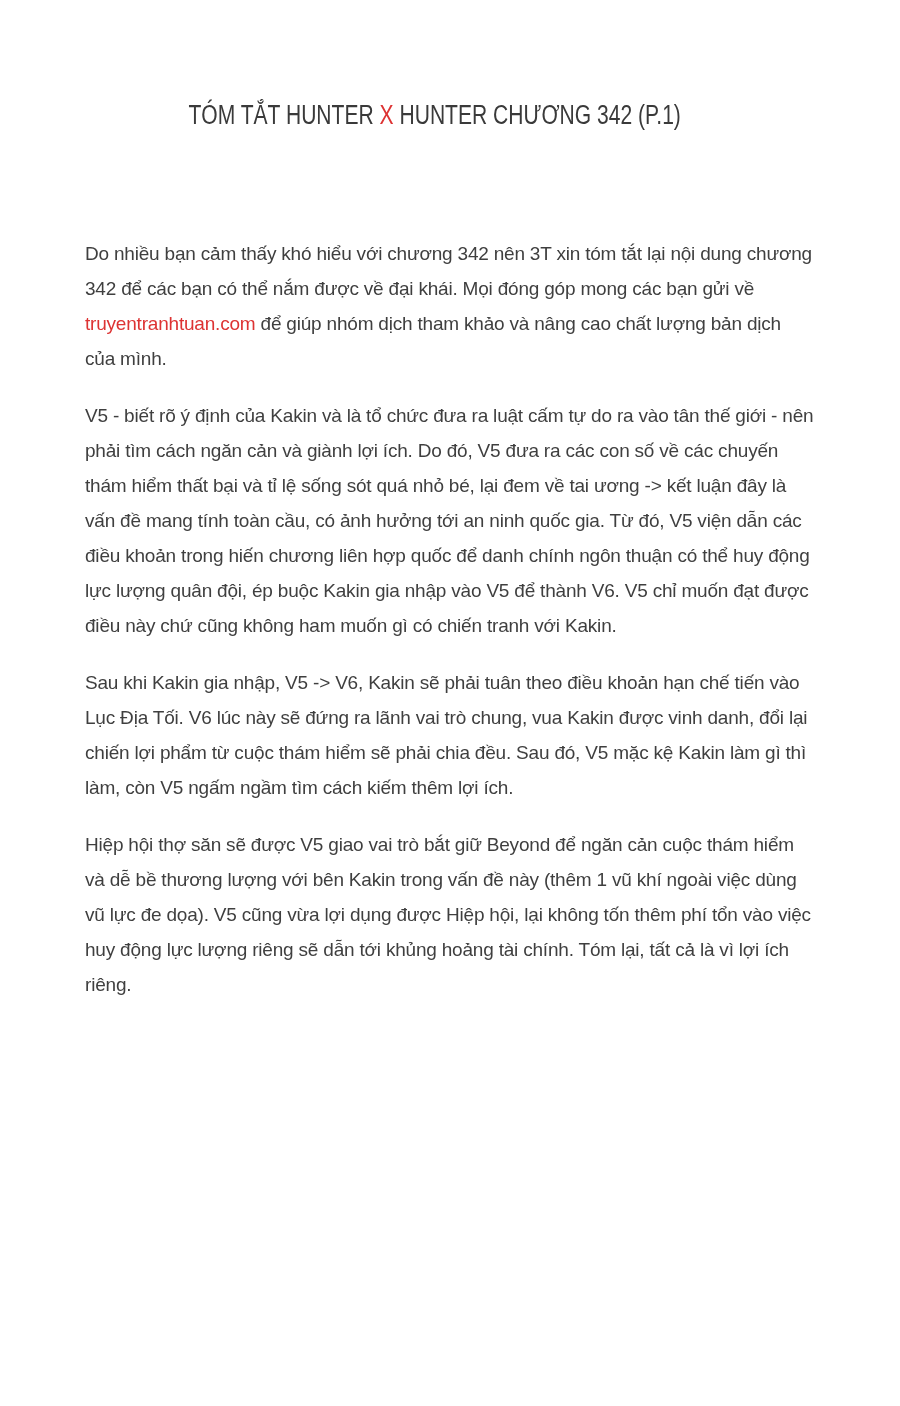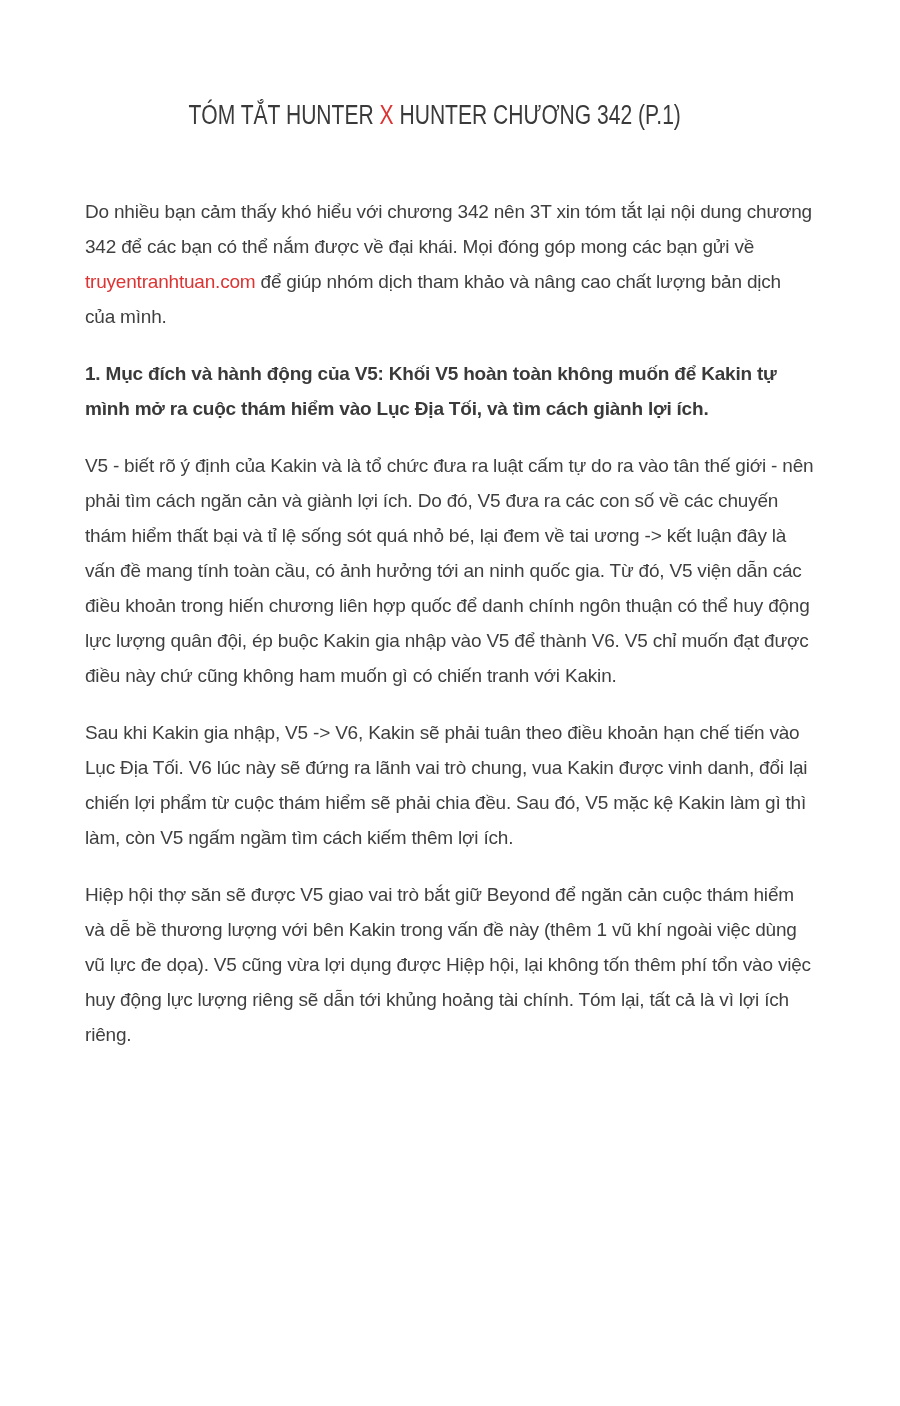--- a/index.html
+++ b/index.html
@@ -28,21 +28,21 @@
     display: inline-block;
     transform: scaleX(0.78);
     transform-origin: center;
     letter-spacing: 0px;
   }
   .post-title .accent {
     color: #dd3333;
   }
   .post-body {
     width: 730px;
-    margin: 61px auto 0 auto;
+    margin: 103px auto 0 auto;
     font-size: 19px;
     line-height: 35px;
     letter-spacing: -0.2px;
     color: #3f3f3f;
     text-align: left;
   }
   .post-body p {
     margin: 0 0 22px 0;
   }
   .post-body p.bold {
@@ -59,19 +59,18 @@
 <body>
 
 <div class="page">
 
   <h1 class="post-title">
     <span class="title-inner"><span>TÓM TẮT HUNTER </span><span class="accent">X</span><span> HUNTER CHƯƠNG 342 (P.1)</span></span>
   </h1>
 
   <article class="post-body" id="post-body">
       <p class="para"><span>Do nhiều bạn cảm thấy khó hiểu với chương 342 nên 3T xin tóm tắt lại nội dung chương 342 để các bạn có thể nắm được về đại khái. Mọi đóng góp mong các bạn gửi về </span><a class="inline-link" href="#">truyentranhtuan.com</a><span> để giúp nhóm dịch tham khảo và nâng cao chất lượng bản dịch của mình.</span></p>
-      <p class="para bold"><span>1. Mục đích và hành động của V5: Khối V5 hoàn toàn không muốn để Kakin tự mình mở ra cuộc thám hiểm vào Lục Địa Tối, và tìm cách giành lợi ích.</span></p>
       <p class="para"><span>V5 - biết rõ ý định của Kakin và là tổ chức đưa ra luật cấm tự do ra vào tân thế giới - nên phải tìm cách ngăn cản và giành lợi ích. Do đó, V5 đưa ra các con số về các chuyến thám hiểm thất bại và tỉ lệ sống sót quá nhỏ bé, lại đem về tai ương -&gt; kết luận đây là vấn đề mang tính toàn cầu, có ảnh hưởng tới an ninh quốc gia. Từ đó, V5 viện dẫn các điều khoản trong hiến chương liên hợp quốc để danh chính ngôn thuận có thể huy động lực lượng quân đội, ép buộc Kakin gia nhập vào V5 để thành V6. V5 chỉ muốn đạt được điều này chứ cũng không ham muốn gì có chiến tranh với Kakin.</span></p>
       <p class="para"><span>Sau khi Kakin gia nhập, V5 -&gt; V6, Kakin sẽ phải tuân theo điều khoản hạn chế tiến vào Lục Địa Tối. V6 lúc này sẽ đứng ra lãnh vai trò chung, vua Kakin được vinh danh, đổi lại chiến lợi phẩm từ cuộc thám hiểm sẽ phải chia đều. Sau đó, V5 mặc kệ Kakin làm gì thì làm, còn V5 ngấm ngầm tìm cách kiếm thêm lợi ích.</span></p>
       <p class="para"><span>Hiệp hội thợ săn sẽ được V5 giao vai trò bắt giữ Beyond để ngăn cản cuộc thám hiểm và dễ bề thương lượng với bên Kakin trong vấn đề này (thêm 1 vũ khí ngoài việc dùng vũ lực đe dọa). V5 cũng vừa lợi dụng được Hiệp hội, lại không tốn thêm phí tổn vào việc huy động lực lượng riêng sẽ dẫn tới khủng hoảng tài chính. Tóm lại, tất cả là vì lợi ích riêng.</span></p>
     </article>
 
 </div>
 
 </body></html>

